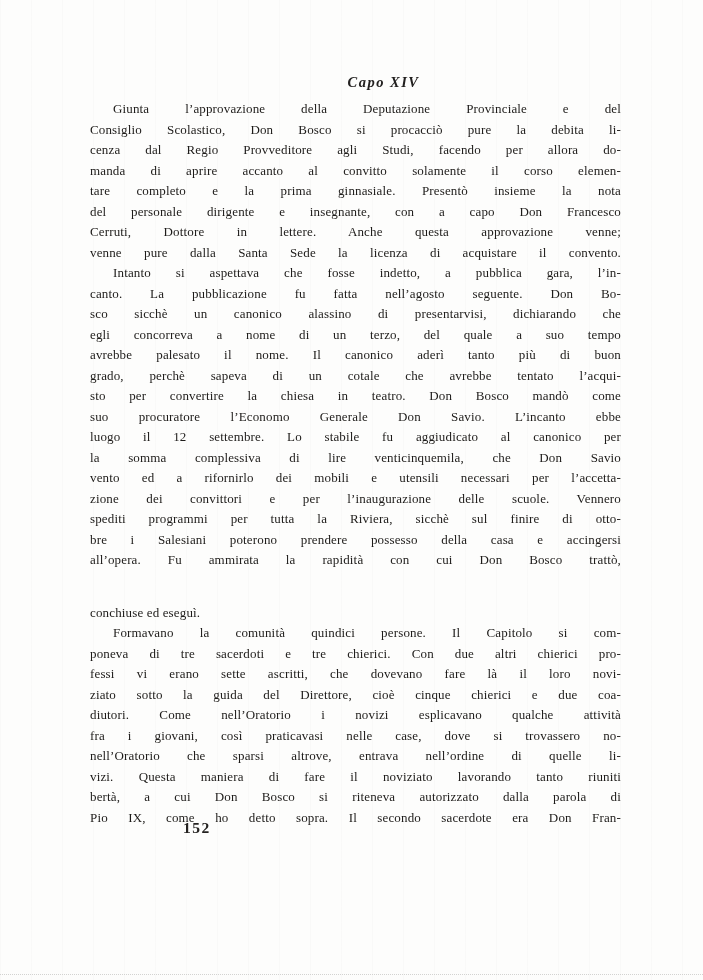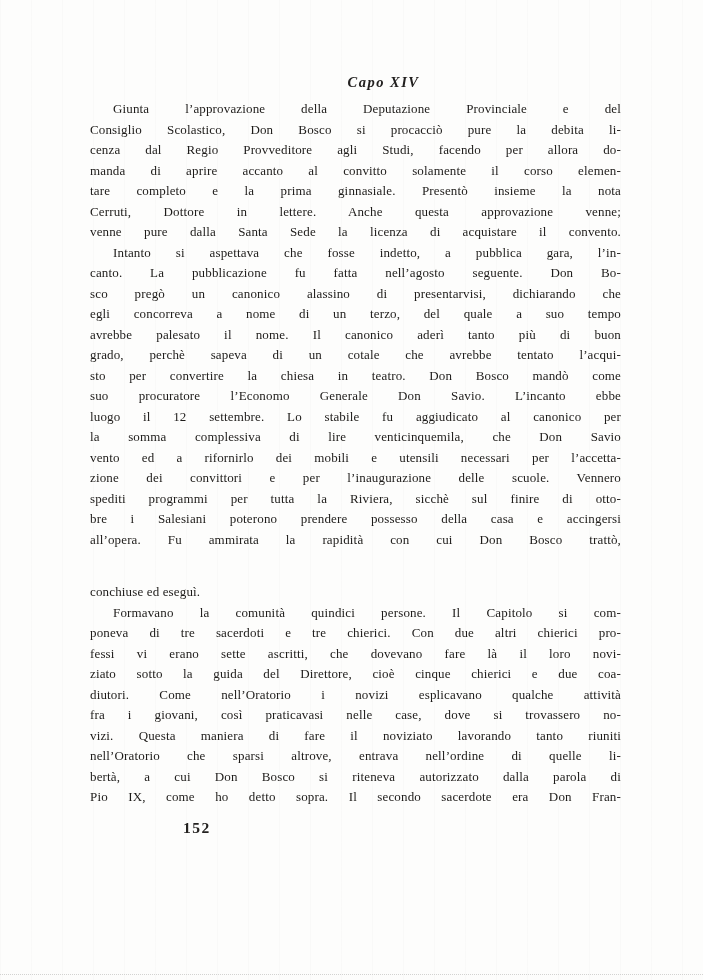--- a/index.html
+++ b/index.html
@@ -84,27 +84,28 @@
 <div class="page">
   <div class="running-head">Capo XIV</div>
 
   <div class="text-block" id="text-block">
       <div class="paragraph">
         <div class="text-line first-line">Giunta l’approvazione della Deputazione Provinciale e del</div>
         <div class="text-line">Consiglio Scolastico, Don Bosco si procacciò pure la debita li-</div>
         <div class="text-line">cenza dal Regio Provveditore agli Studi, facendo per allora do-</div>
         <div class="text-line">manda di aprire accanto al convitto solamente il corso elemen-</div>
         <div class="text-line">tare completo e la prima ginnasiale. Presentò insieme la nota</div>
+        <div class="text-line">del personale dirigente e insegnante, con a capo Don Francesco</div>
         <div class="text-line">Cerruti, Dottore in lettere. Anche questa approvazione venne;</div>
         <div class="text-line">venne pure dalla Santa Sede la licenza di acquistare il convento.</div>
       </div>
       <div class="paragraph">
         <div class="text-line first-line">Intanto si aspettava che fosse indetto, a pubblica gara, l’in-</div>
         <div class="text-line">canto. La pubblicazione fu fatta nell’agosto seguente. Don Bo-</div>
-        <div class="text-line">sco pregò un canonico alassino di presentarvisi, dichiarando che</div>
+        <div class="text-line">sco sicchè un canonico alassino di presentarvisi, dichiarando che</div>
         <div class="text-line">egli concorreva a nome di un terzo, del quale a suo tempo</div>
         <div class="text-line">avrebbe palesato il nome. Il canonico aderì tanto più di buon</div>
         <div class="text-line">grado, perchè sapeva di un cotale che avrebbe tentato l’acqui-</div>
         <div class="text-line">sto per convertire la chiesa in teatro. Don Bosco mandò come</div>
         <div class="text-line">suo procuratore l’Economo Generale Don Savio. L’incanto ebbe</div>
         <div class="text-line">luogo il 12 settembre. Lo stabile fu aggiudicato al canonico per</div>
         <div class="text-line">la somma complessiva di lire venticinquemila, che Don Savio</div>
         <div class="text-line">vento ed a rifornirlo dei mobili e utensili necessari per l’accetta-</div>
         <div class="text-line">zione dei convittori e per l’inaugurazione delle scuole. Vennero</div>
         <div class="text-line">spediti programmi per tutta la Riviera, sicchè sul finire di otto-</div>
@@ -112,22 +113,22 @@
         <div class="text-line">all’opera. Fu ammirata la rapidità con cui Don Bosco trattò,</div>
         <div class="text-line last-short">conchiuse ed eseguì.</div>
       </div>
       <div class="paragraph">
         <div class="text-line first-line">Formavano la comunità quindici persone. Il Capitolo si com-</div>
         <div class="text-line">poneva di tre sacerdoti e tre chierici. Con due altri chierici pro-</div>
         <div class="text-line">fessi vi erano sette ascritti, che dovevano fare là il loro novi-</div>
         <div class="text-line">ziato sotto la guida del Direttore, cioè cinque chierici e due coa-</div>
         <div class="text-line">diutori. Come nell’Oratorio i novizi esplicavano qualche attività</div>
         <div class="text-line">fra i giovani, così praticavasi nelle case, dove si trovassero no-</div>
+        <div class="text-line">nell’Oratorio che sparsi altrove, entrava nell’ordine di quelle li-</div>
         <div class="text-line">vizi. Questa maniera di fare il noviziato lavorando tanto riuniti</div>
-        <div class="text-line">nell’Oratorio che sparsi altrove, entrava nell’ordine di quelle li-</div>
         <div class="text-line">bertà, a cui Don Bosco si riteneva autorizzato dalla parola di</div>
         <div class="text-line">Pio IX, come ho detto sopra. Il secondo sacerdote era Don Fran-</div>
       </div>
     </div>
 
   <div class="page-number">152</div>
 
   <div class="bottom-edge-line"></div>
 </div>
 

